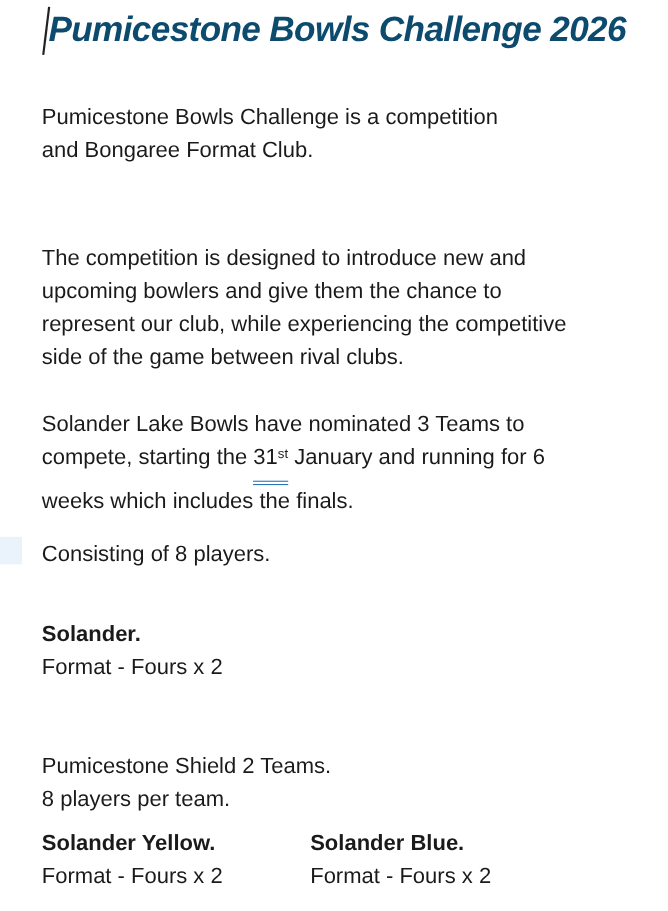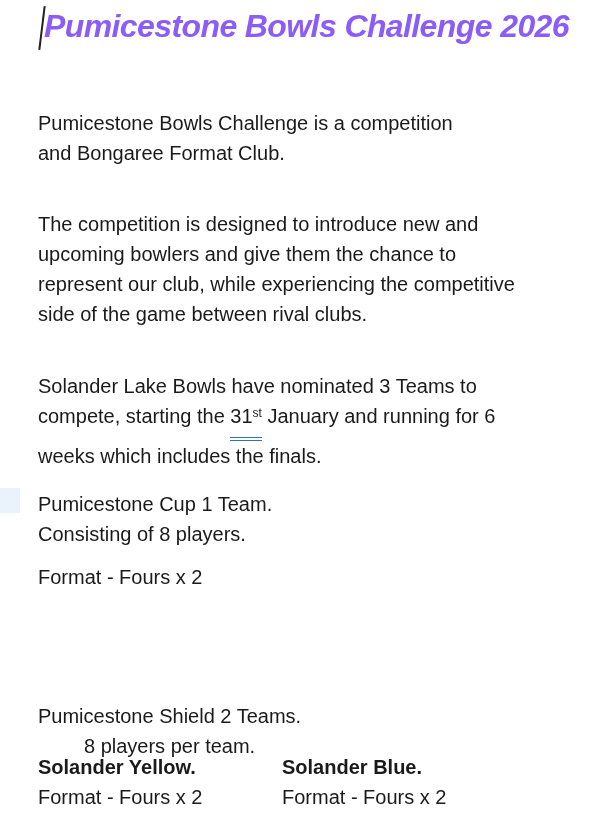--- a/index.html
+++ b/index.html
@@ -29,35 +29,35 @@
   }
   .title {
     position: absolute;
     left: 44px;
     top: 8px;
     font-size: 32px;
     font-weight: 700;
     font-style: italic;
     letter-spacing: -0.6px;
     white-space: nowrap;
-    color: #8b5cf6;
+    color: #0c4a6e;
   }
   .para {
     position: absolute;
     left: 38px;
     font-size: 20px;
     line-height: 30px;
     white-space: nowrap;
   }
-  .p-intro      { top: 108px;  }
-  .p-purpose    { top: 209px; }
+  .p-intro      { top: 92px;  }
+  .p-purpose    { top: 220px; }
   .p-nomination { top: 371px; }
   .p-cup        { top: 489px; }
   .p-cup-team   { top: 562px; }
-  .p-shield     { top: 701px; text-align: center; }
+  .p-shield     { top: 682px; }
   .teams-row {
     position: absolute;
     left: 38px;
     top: 752px;
     display: flex;
   }
   .team-col { width: 244px; font-size: 20px; line-height: 30px; white-space: nowrap; }
   .team-name { font-weight: 700; }
   .grammar-underline {
     display: inline-block;
@@ -102,25 +102,25 @@
 
   <div class="para p-nomination">
     <div>Solander Lake Bowls have nominated 3 Teams to</div>
     <div><span>compete, starting the </span><span class="grammar-underline"><span>31</span><sup>st</sup></span><span> January and running for 6</span></div>
     <div>weeks which includes the finals.</div>
   </div>
 
   <div class="margin-highlight"></div>
 
   <div class="para p-cup">
-    <div>Pumicestone Cup 1 Team.</div>
     <div>Consisting of 8 players.</div>
   </div>
 
   <div class="para p-cup-team">
+    <div class="team-name">Solander.</div>
     <div>Format - Fours x 2</div>
   </div>
 
   <div class="para p-shield">
     <div>Pumicestone Shield 2 Teams.</div>
     <div>8 players per team.</div>
   </div>
 
   <div class="teams-row">
     <div class="team-col">

